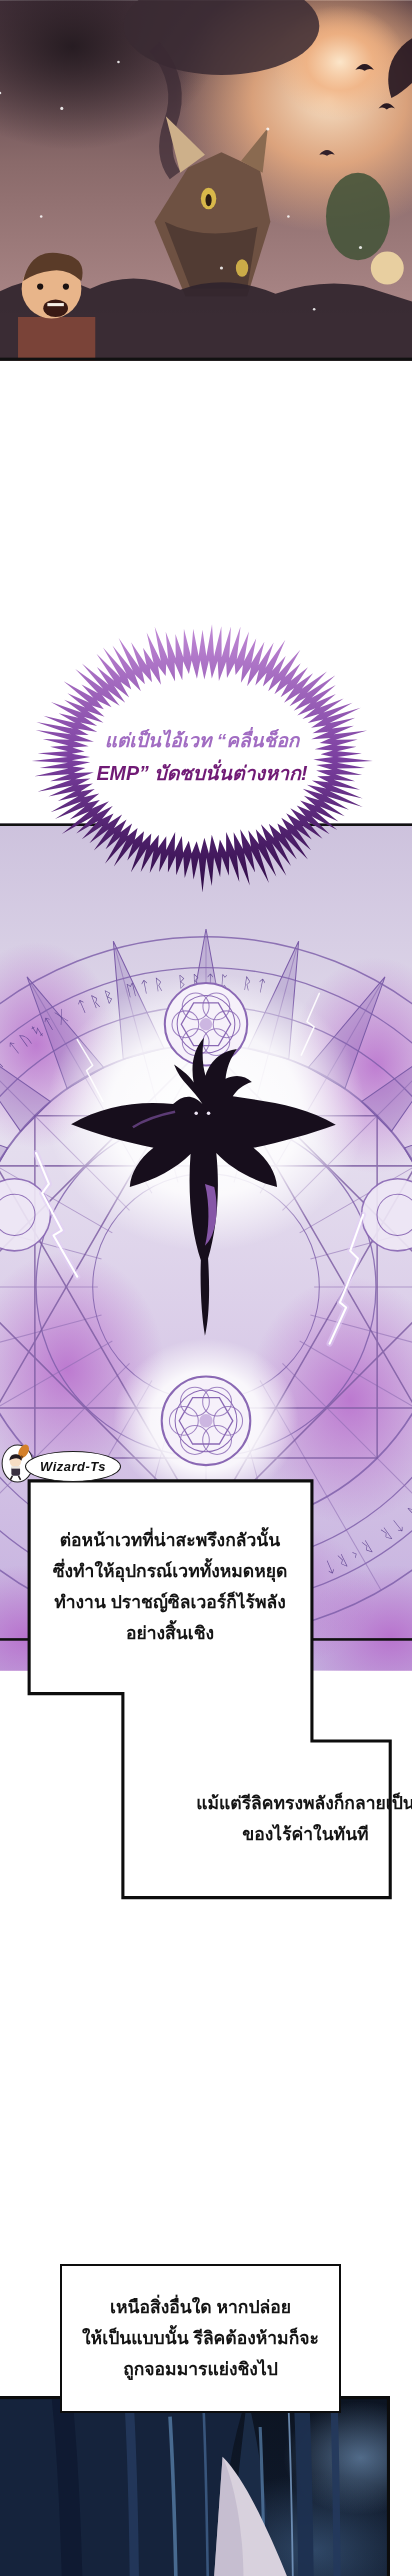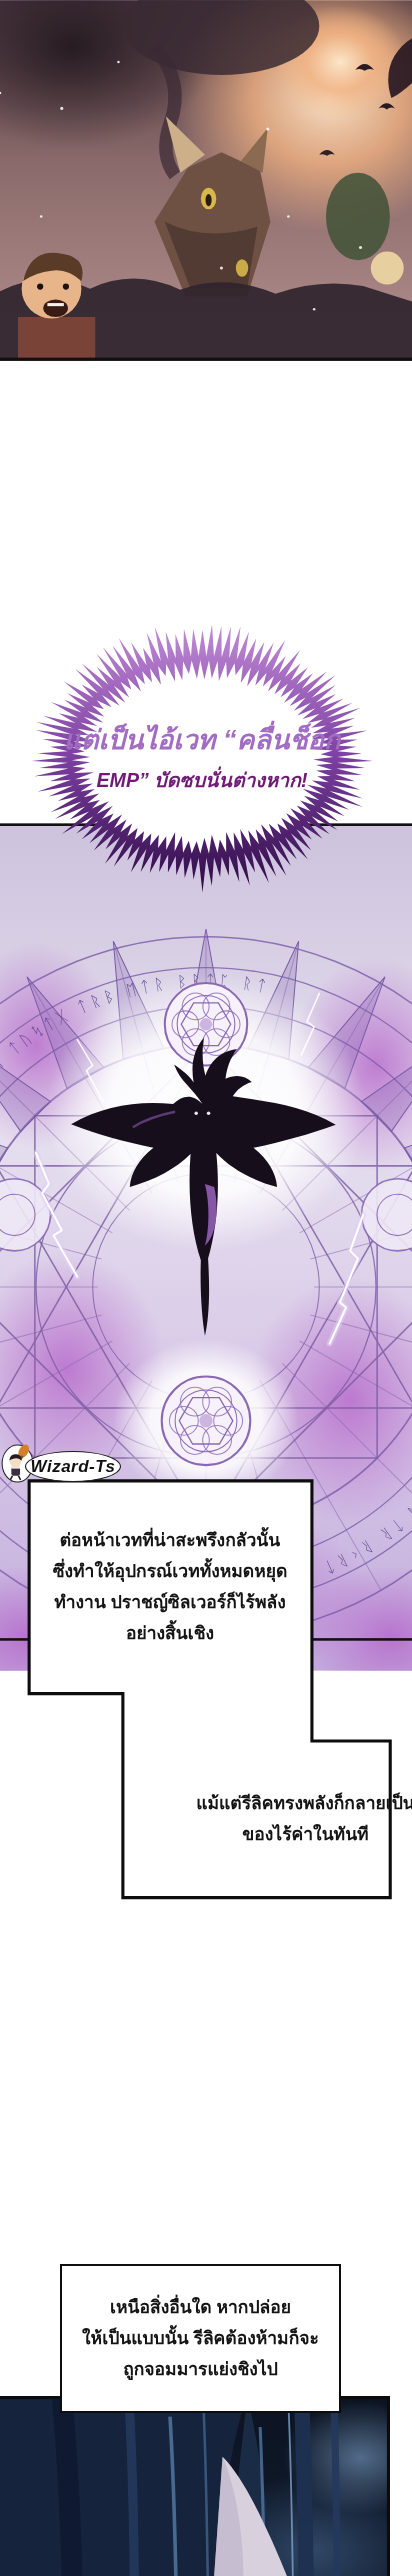--- a/index.html
+++ b/index.html
@@ -5,27 +5,27 @@
   html,body{margin:0;padding:0;background:#ffffff;}
   #page{position:relative;width:412px;height:3703px;margin:0 auto;background:#fff;overflow:hidden;
         font-family:"Liberation Sans","DejaVu Sans",sans-serif;}
   .abs{position:absolute;}
   .z1{z-index:1}.z2{z-index:5}.z3{z-index:9}
   .cap{position:absolute;z-index:6;display:flex;flex-direction:column;justify-content:center;align-items:center;
        text-align:left;color:#141414;font-weight:600;}
   .cap .cl{font-size:17.5px;line-height:1.78;white-space:nowrap;}
   #bubble-text{position:absolute;z-index:10;display:flex;flex-direction:column;justify-content:center;align-items:center;
        text-align:center;font-weight:600;font-style:italic;}
-  #bubble-text .l1{font-size:27px;line-height:1.7;white-space:nowrap;}
+  #bubble-text .l1{font-size:19px;line-height:1.7;white-space:nowrap;}
   #bubble-text .l2{font-size:19.6px;line-height:1.7;white-space:nowrap;}
   #box3{position:absolute;z-index:6;background:#fff;border:2.6px solid #0d0d0d;display:flex;flex-direction:column;
         justify-content:center;align-items:center;text-align:center;}
   #watermark{position:absolute;z-index:8;background:#fff;border:1.5px solid #1a1a1a;border-radius:50%;
         display:flex;align-items:center;justify-content:center;font-weight:700;font-style:italic;
-        font-size:17px;color:#111;letter-spacing:0.5px;}
+        font-size:13px;color:#111;letter-spacing:0.5px;}
   svg{display:block}
 </style>
 </head>
 <body>
 
 <div id="page">
 
   <svg class="abs z1" style="left:0;top:0" width="412" height="361" viewBox="0 0 800 700">
     <defs>
       <linearGradient id="b-bg" x1="0" y1="0" x2="0" y2="1">

